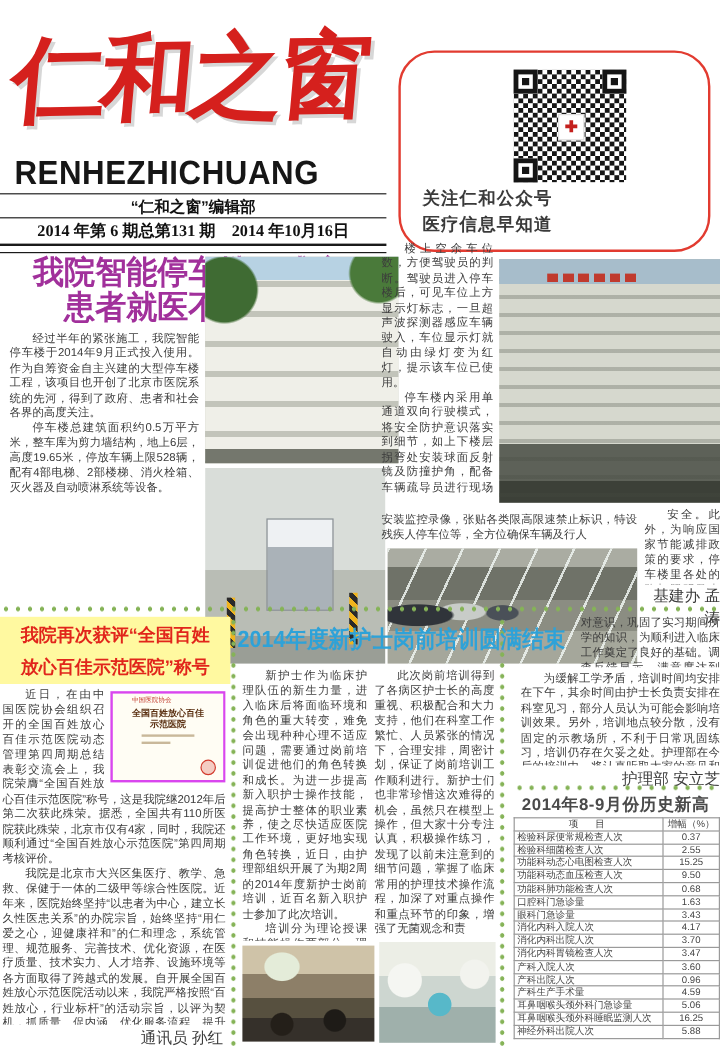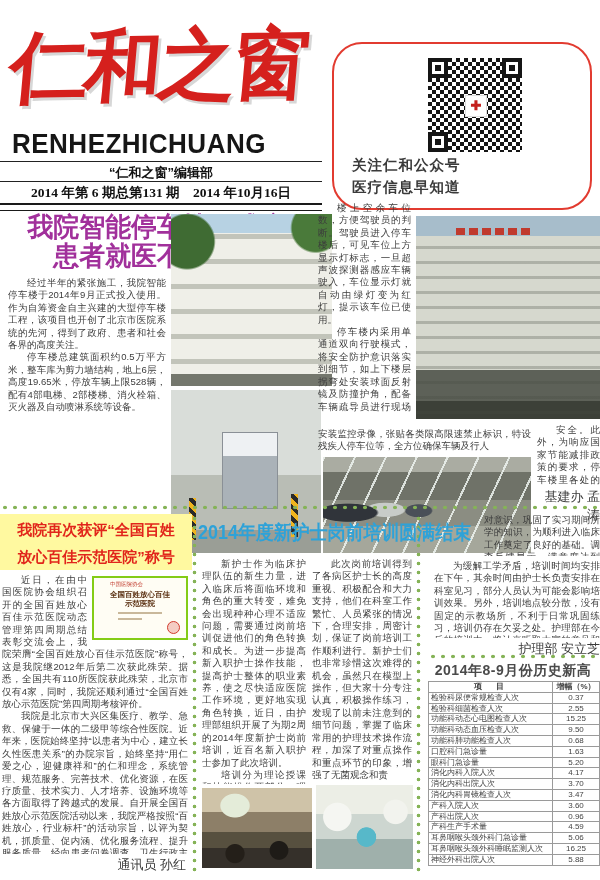--- a/index.html
+++ b/index.html
@@ -72,37 +72,37 @@
       radial-gradient(circle at 82% 32%, #f2f3ee 0 12%, rgba(0,0,0,0) 13%),
       linear-gradient(180deg,#eceee6 0 34%, #cdd6d0 34% 64%, #9fb0ab 64% 100%);}
   
   .sep-h{height:9px;background-image:radial-gradient(circle,#85b357 1.6px, rgba(0,0,0,0) 2.1px);
          background-size:10px 9px;}
   .sep-v{width:11px;background-image:radial-gradient(circle,#85b357 1.6px, rgba(0,0,0,0) 2.1px);
          background-size:11px 9px;}
   
   .award-title{left:0;top:514px;width:192px;height:56px;background:#fff9a0;text-align:center;
                font-size:15px;font-weight:900;color:#e1251b;line-height:27px;padding-top:2px;box-sizing:border-box;}
-  .cert{float:right;width:96px;height:64px;margin:2px 0 3px 5px;background:#fffdf4;
-        border:2px solid #84cc16;box-sizing:border-box;padding:3px 16px;position:relative;}
+  .cert{float:right;width:96px;height:76px;margin:2px 0 3px 5px;background:#fffdf4;
+        border:2px solid #d946ef;box-sizing:border-box;padding:3px 16px;position:relative;}
   .cert-org{font-size:5.5px;color:#c0392b;text-align:left;line-height:6px;}
   .cert-title{font-size:7.5px;font-weight:bold;color:#5a2f10;text-align:center;line-height:9px;margin-top:3px;}
   .cert-line{height:2px;background:#c9b89a;margin:4px 8px 0 8px;}
   .cert-seal{position:absolute;right:6px;bottom:4px;width:11px;height:11px;border-radius:50%;
              border:1.5px solid #d23b2e;background:rgba(210,59,46,.25);}
   
   .train-h{left:198px;top:519px;width:282px;text-align:center;font-size:19.5px;font-weight:900;
            color:#2ea2d8;white-space:nowrap;transform:scaleX(.92);transform-origin:left;}
   
   .tbl-title{left:426px;top:662px;width:174px;text-align:center;font-size:14px;font-weight:bold;
              color:#4a4a4a;letter-spacing:.5px;white-space:nowrap;}
   table.stats{left:428px;top:681px;position:absolute;width:172px;border-collapse:collapse;}
   table.stats th, table.stats td{border:1px solid #9a9a9a;font-size:8px;line-height:9.8px;
              padding:0 2px;color:#444;}
-  table.stats th{font-weight:bold;letter-spacing:3px;}
+  table.stats th{font-weight:normal;letter-spacing:3px;}
   table.stats td.num{text-align:center;width:42px;letter-spacing:0;}
 </style>
 </head>
 <body>
 
 <div class="page">
 
   <div class="abs logo-cn">仁和之窗</div>
   <div class="abs pinyin">RENHEZHICHUANG</div>
   <div class="abs mast-rule" style="top:161px;"></div>
@@ -224,21 +224,21 @@
         <tr>
           <td>功能科肺功能检查人次</td>
           <td class="num">0.68</td>
         </tr>
         <tr>
           <td>口腔科门急诊量</td>
           <td class="num">1.63</td>
         </tr>
         <tr>
           <td>眼科门急诊量</td>
-          <td class="num">5.20</td>
+          <td class="num">3.43</td>
         </tr>
         <tr>
           <td>消化内科入院人次</td>
           <td class="num">4.17</td>
         </tr>
         <tr>
           <td>消化内科出院人次</td>
           <td class="num">3.70</td>
         </tr>
         <tr>

